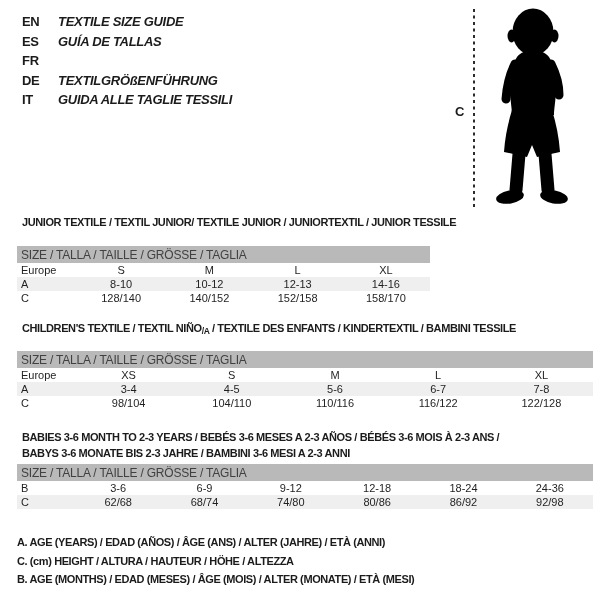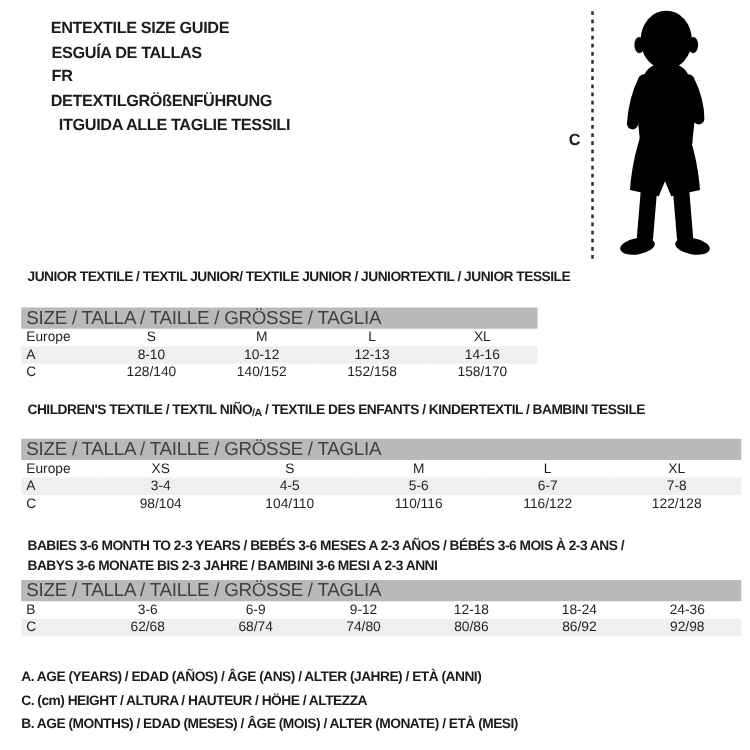--- a/index.html
+++ b/index.html
@@ -6,25 +6,25 @@
   body {
     width:600px; height:600px;
     background:#ffffff;
     font-family:"Liberation Sans", sans-serif;
     color:#1b1b1b;
     position:relative;
     overflow:hidden;
   }
 
   
-  .lang-list { position:absolute; left:22px; top:12px;text-align:right; }
+  .lang-list { position:absolute; left:22px; top:12px; }
   .lang-row { display:flex; height:19.5px; align-items:center;
               font-weight:bold; font-size:13px; letter-spacing:-0.3px; }
   .lang-code { width:36px; flex:0 0 36px; }
-  .lang-label { white-space:nowrap; }
+  .lang-label { white-space:nowrap;font-style:italic; }
 
   
   .figure-svg { position:absolute; left:470px; top:5px; }
   .height-marker-label { position:absolute; left:455px; top:104px;
               font-weight:bold; font-size:13px; }
 
   
   .section-heading { position:absolute; left:22px; font-weight:bold;
               font-size:11px; letter-spacing:-0.4px; white-space:nowrap; }
   .heading-junior { top:216px; }
@@ -35,21 +35,21 @@
   
   table.size-table { position:absolute; border-collapse:collapse;
               table-layout:fixed; font-size:11px; color:#1f1f1f; }
   .t1 { left:17px; top:246px; width:413px; }
   .t2 { left:17px; top:351px; width:576px; }
   .t3 { left:17px; top:464px; width:576px; }
   table.size-table td { padding:0; height:14px; text-align:center;
               vertical-align:middle; white-space:nowrap; }
   table.size-table td.lbl { text-align:left; padding-left:4px; }
   tr.bar td { background:#b9b9b9; color:#414141; height:17px;
-              text-align:left; padding-left:4px; font-size:15px;
+              text-align:left; padding-left:4px; font-size:12px;
               letter-spacing:-0.2px; }
   tr.alt td { background:#efefef; }
 
   
   .notes { position:absolute; left:17px; top:533px; font-weight:bold;
               font-size:11px; letter-spacing:-0.4px; line-height:18.5px; }
   .note-line { white-space:nowrap; }
 </style>
 </head>
 <body>

